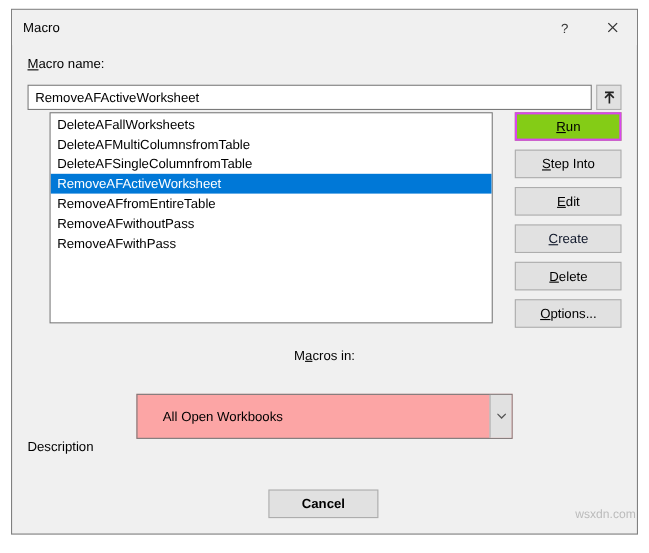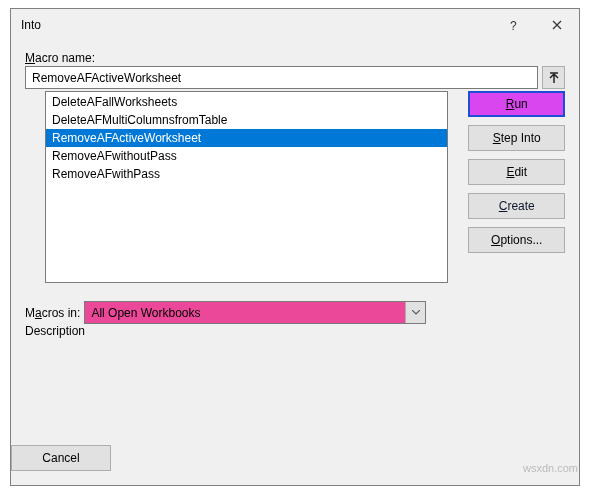--- a/index.html
+++ b/index.html
@@ -20,21 +20,21 @@
       padding-left: 10px;
       background: #f0f0f0;
     }
     .titlebar .title { flex: 1; font-size: 12px; }
     .titlebar .btn { width: 44px; height: 30px; display: flex; align-items: center; justify-content: center; color: #333; }
     .content {
       flex: 1;
       padding: 10px 14px;
       position: relative;
     }
-    .label { display: inline-block; margin-bottom: 1px; }
+    .label { display: inline-block; margin-bottom: 12px; }
     .underline { text-decoration: underline; }
     .name-row { display: flex; gap: 4px; margin-bottom: 2px; }
     .name-input {
       flex: 1;
       height: 23px;
       border: 1px solid #7a7a7a;
       background: #fff;
       padding: 2px 6px;
       outline: none;
     }
@@ -63,63 +63,64 @@
     }
     .btn-col { display: flex; flex-direction: column; gap: 8px; width: 100px; }
     .dlg-btn {
       height: 26px;
       border: 1px solid #adadad;
       background: #e1e1e1;
       display: flex; align-items: center; justify-content: center;
       cursor: default;
     }
     .dlg-btn.focused {
-      border: 2px solid #1d4ed8;
-      background: #d946ef;
+      border: 2px solid #d946ef;
+      background: #84cc16;
     }
     .dlg-btn.disabled { color: #0f172a; }
-    .row2 { margin-top: 18px; display: flex; align-items: center; gap: 4px; }
+    .row2 { margin-top: 18px; display: flex; align-items: center; gap: 28px; flex-direction: column; }
     .select-wrap {
       position: relative;
-      width: 342px; height: 23px;
+      width: 342px; height: 41px;
       border: 1px solid #7a7a7a;
-      background: #ec4899;
+      background: #fca5a5;
       display: flex; align-items: center;
-      padding-left: 6px;
+      padding-left: 23px;
     }
     .select-arrow {
       position: absolute; right: 0; top: 0;
       width: 20px; height: 100%;
       border-left: 1px solid #adadad;
       background: #e1e1e1;
       display: flex; align-items: center; justify-content: center;
     }
     .desc-label { }
     .bottom {
-      display: flex; justify-content: flex-start;
+      display: flex; justify-content: center;
       padding: 0 2px 14px 0;
+      font-weight: bold;
     }
     .watermark {
       position: absolute;
       right: 12px; bottom: 29px;
       font-size: 11px;
       color: #bbb;
     }
     ::-webkit-scrollbar { width: 17px; background: #f0f0f0; }
     ::-webkit-scrollbar-thumb { background: #cdcdcd; }
     ::-webkit-scrollbar-button:single-button {
       background: #f0f0f0; height: 17px; display: block;
     }
   </style>
 </head>
 <body>
 
 <div class="dialog">
   <div class="titlebar">
-    <span class="title">Into</span>
+    <span class="title">Macro</span>
     <div class="btn">
       <svg width="10" height="14" viewBox="0 0 10 14">
           <text x="2" y="12" font-size="14" fill="#333">?</text>
         </svg>
     </div>
     <div class="btn">
       <svg width="10" height="10" viewBox="0 0 10 10">
           <path d="M1 1 L9 9 M9 1 L1 9" stroke="#333" stroke-width="1.2"></path>
         </svg>
     </div>
@@ -135,36 +136,41 @@
             <path d="M6 12 L6 4 M2 7 L6 3 L10 7" stroke="#222" stroke-width="1.5" fill="none"></path>
             <line x1="2" y1="2" x2="10" y2="2" stroke="#222" stroke-width="1.5"></line>
           </svg>
       </div>
     </div>
 
     <div class="main-row">
       <div class="listbox" id="listbox">
           <div class="item">DeleteAFallWorksheets</div>
           <div class="item">DeleteAFMultiColumnsfromTable</div>
+          <div class="item">DeleteAFSingleColumnfromTable</div>
           <div class="item selected">RemoveAFActiveWorksheet</div>
+          <div class="item">RemoveAFfromEntireTable</div>
           <div class="item">RemoveAFwithoutPass</div>
           <div class="item">RemoveAFwithPass</div>
         </div>
       <div class="btn-col">
         <div class="dlg-btn focused">
             <span><span class="underline">R</span>un</span>
           </div>
         <div class="dlg-btn">
             <span><span class="underline">S</span>tep Into</span>
           </div>
         <div class="dlg-btn">
             <span><span class="underline">E</span>dit</span>
           </div>
         <div class="dlg-btn disabled">
             <span><span class="underline">C</span>reate</span>
+          </div>
+        <div class="dlg-btn">
+            <span><span class="underline">D</span>elete</span>
           </div>
         <div class="dlg-btn">
             <span><span class="underline">O</span>ptions...</span>
           </div>
       </div>
     </div>
 
     <div class="row2">
       <span>M<span class="underline">a</span>cros in:</span>
       <div class="select-wrap">

